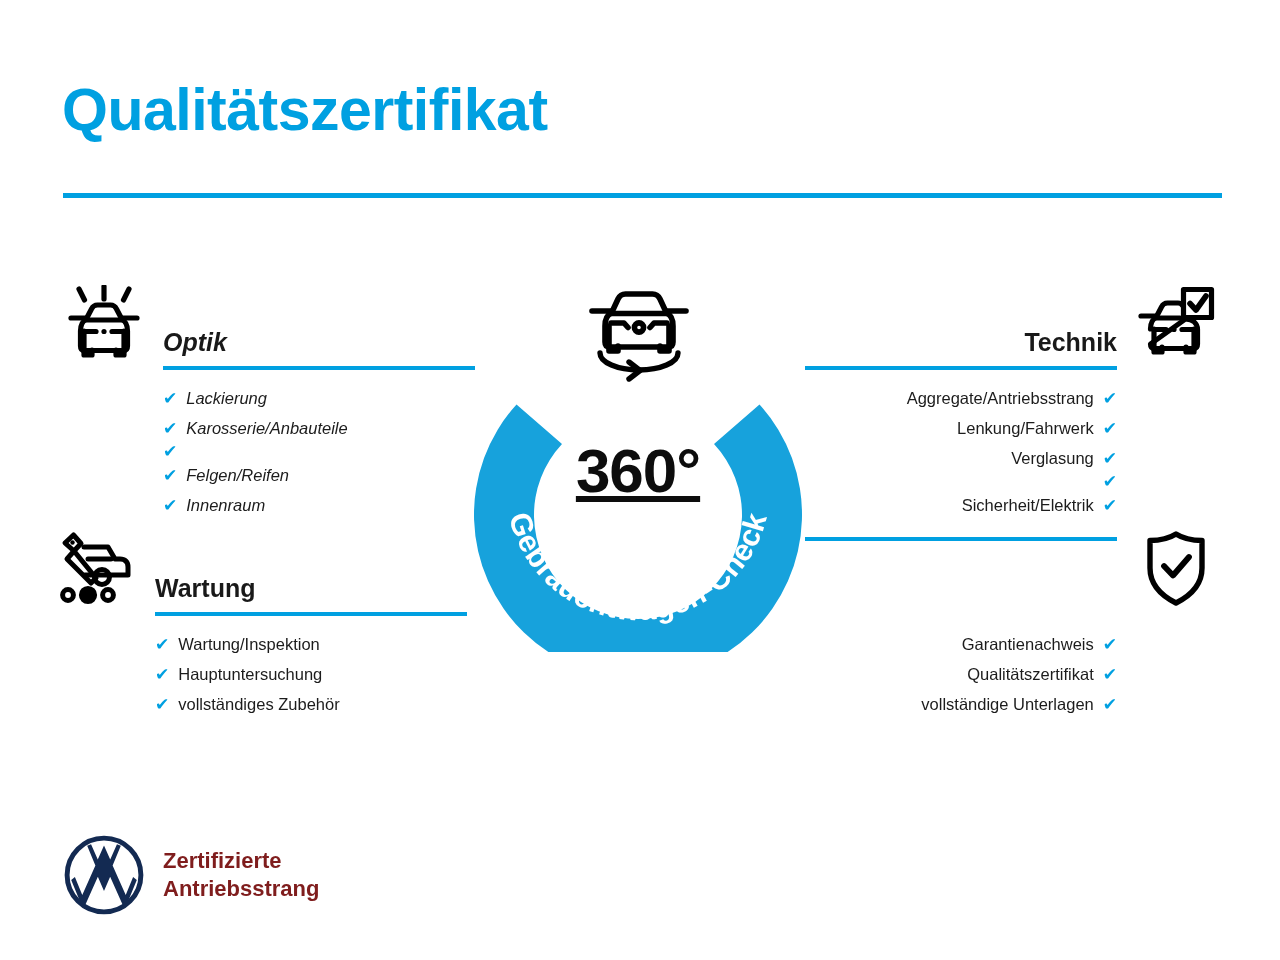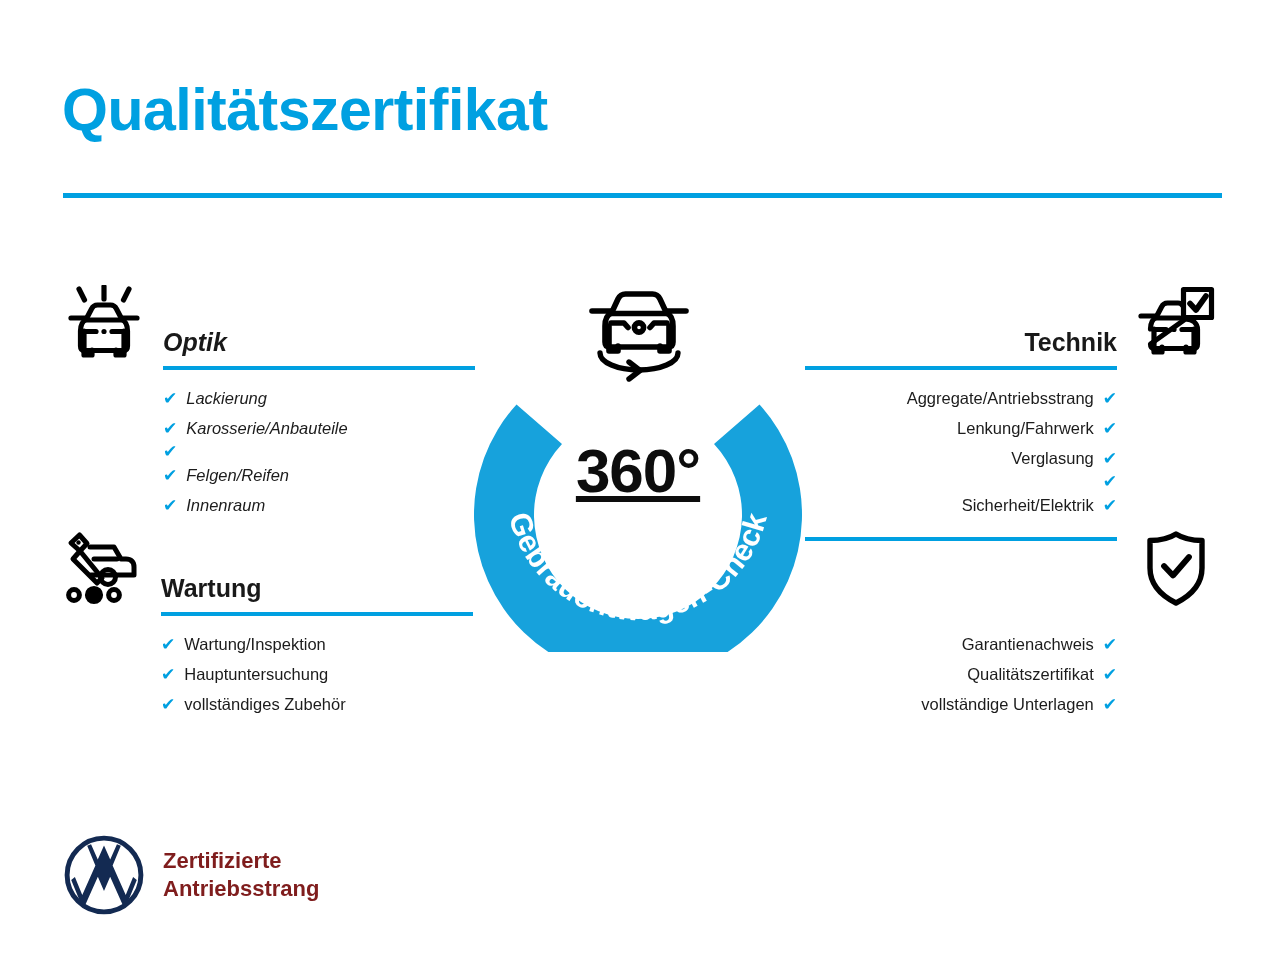--- a/index.html
+++ b/index.html
@@ -43,21 +43,21 @@
     width: 1159px;
     height: 5px;
     background: #00A0E1;
   }
 
   
   .section {
     position: absolute;
   }
   .sec-optik   { left: 58px;  top: 258px; width: 420px; font-style: italic; }
-  .sec-wartung { left: 56px;  top: 504px; width: 420px; }
+  .sec-wartung { left: 50px;  top: 504px; width: 420px; }
   .sec-technik { left: 798px; top: 258px; width: 424px; }
   .sec-garantie{ left: 798px; top: 504px; width: 424px; }
 
   .sec-head {
     position: relative;
     height: 80px;
   }
   .sec-icon {
     position: absolute;
     top: 0;

